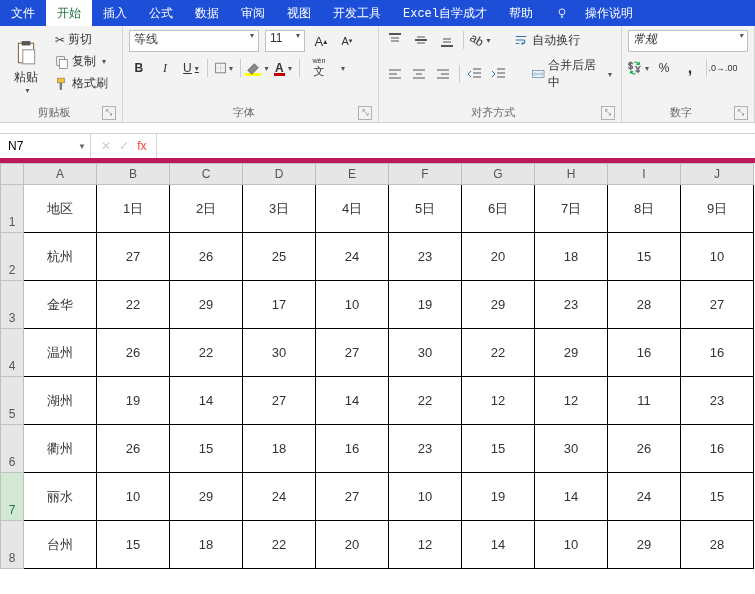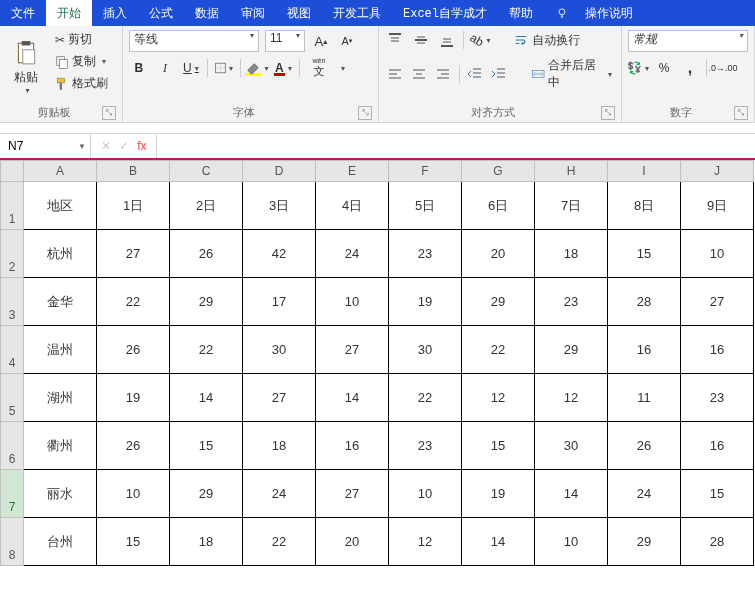--- a/index.html
+++ b/index.html
@@ -22,21 +22,21 @@
   .font-select{border:1px solid #c0c0c0;background:#fff;height:20px;display:flex;align-items:flex-start;padding:0 4px;font-size:12px;cursor:pointer;}
   .font-name{width:120px;}
   .font-size{width:30px;text-align:left;}
   .toolbar-row{display:flex;align-items:center;gap:6px;}
   .icon-cell{width:18px;height:18px;display:flex;align-items:center;justify-content:center;border:1px solid transparent;cursor:pointer;}
   .icon-cell svg{width:16px;height:16px;}
   .underline-color{border-bottom:3px solid #c00000;width:16px;height:12px;display:flex;align-items:flex-start;justify-content:center;font-weight:bold;}
   .fill-color{border-bottom:3px solid #ffff00;width:16px;height:12px;}
   .small-launcher{width:12px;height:12px;border:1px solid #b0b0b0;align-self:flex-end;font-size:8px;display:flex;align-items:center;justify-content:center;color:#666;cursor:pointer;}
   
-  .formula-bar{display:flex;align-items:flex-end;height:24px;border-bottom:2px solid #be185d;background:#fff;}
+  .formula-bar{display:flex;align-items:flex-end;height:24px;border-bottom:5px solid #be185d;background:#fff;}
   .name-box{width:78px;border-right:1px solid #d4d4d4;height:100%;display:flex;align-items:center;padding:0 6px;position:relative;}
   .name-box input{border:none;outline:none;width:50px;font-size:12px;}
   .name-box .dd{font-size:8px;color:#666;cursor:pointer;position:absolute;right:4px;}
   .fx-btns{display:flex;align-items:center;gap:8px;padding:0 10px;color:#999;border-right:1px solid #d4d4d4;height:100%;}
   .fx-btns span{cursor:pointer;font-size:12px;}
   .fx-label{color:#ef4444;}
   .formula-input{flex:1;border:none;outline:none;height:100%;padding:0 6px;font-size:12px;}
   .spacer-row{height:10px;border-bottom:1px solid #d4d4d4;background:#fff;}
   
   .grid-wrap{overflow:hidden;}
@@ -346,21 +346,21 @@
           <td class="colN">6日</td>
           <td class="colN">7日</td>
           <td class="colN">8日</td>
           <td class="colN">9日</td>
         </tr>
         <tr>
           <th class="rowhdr">2</th>
           <td class="colA">杭州</td>
           <td class="colN">27</td>
           <td class="colN">26</td>
-          <td class="colN">42</td>
+          <td class="colN">25</td>
           <td class="colN">24</td>
           <td class="colN">23</td>
           <td class="colN">20</td>
           <td class="colN">18</td>
           <td class="colN">15</td>
           <td class="colN">10</td>
         </tr>
         <tr>
           <th class="rowhdr">3</th>
           <td class="colA">金华</td>

